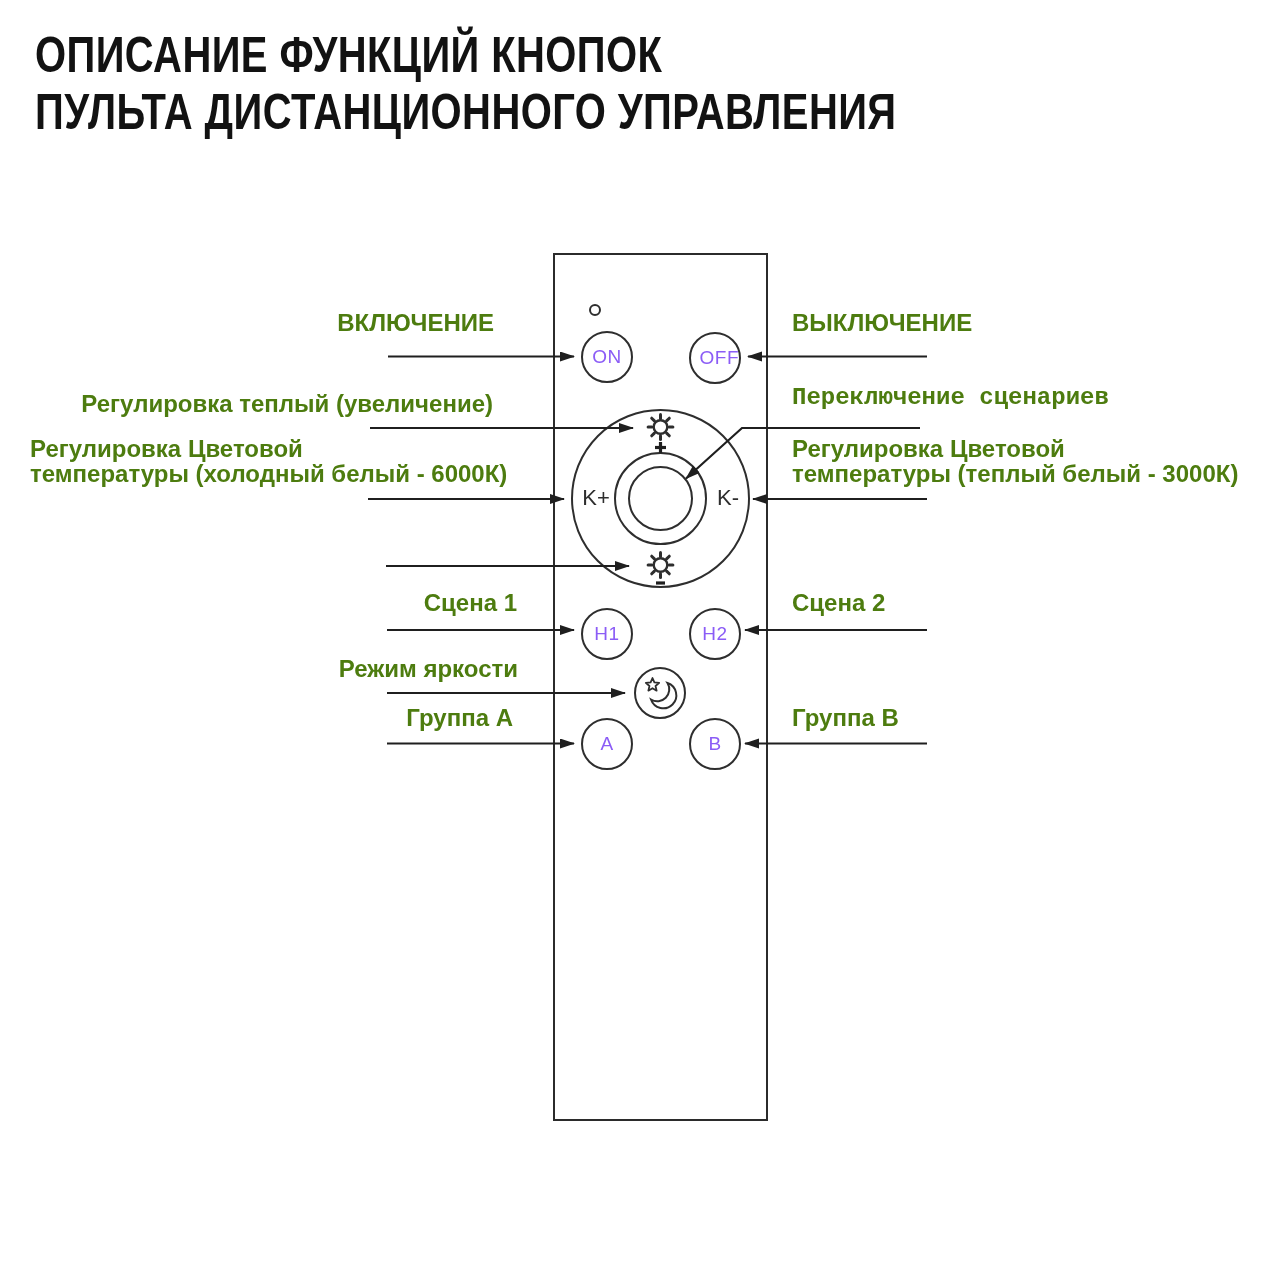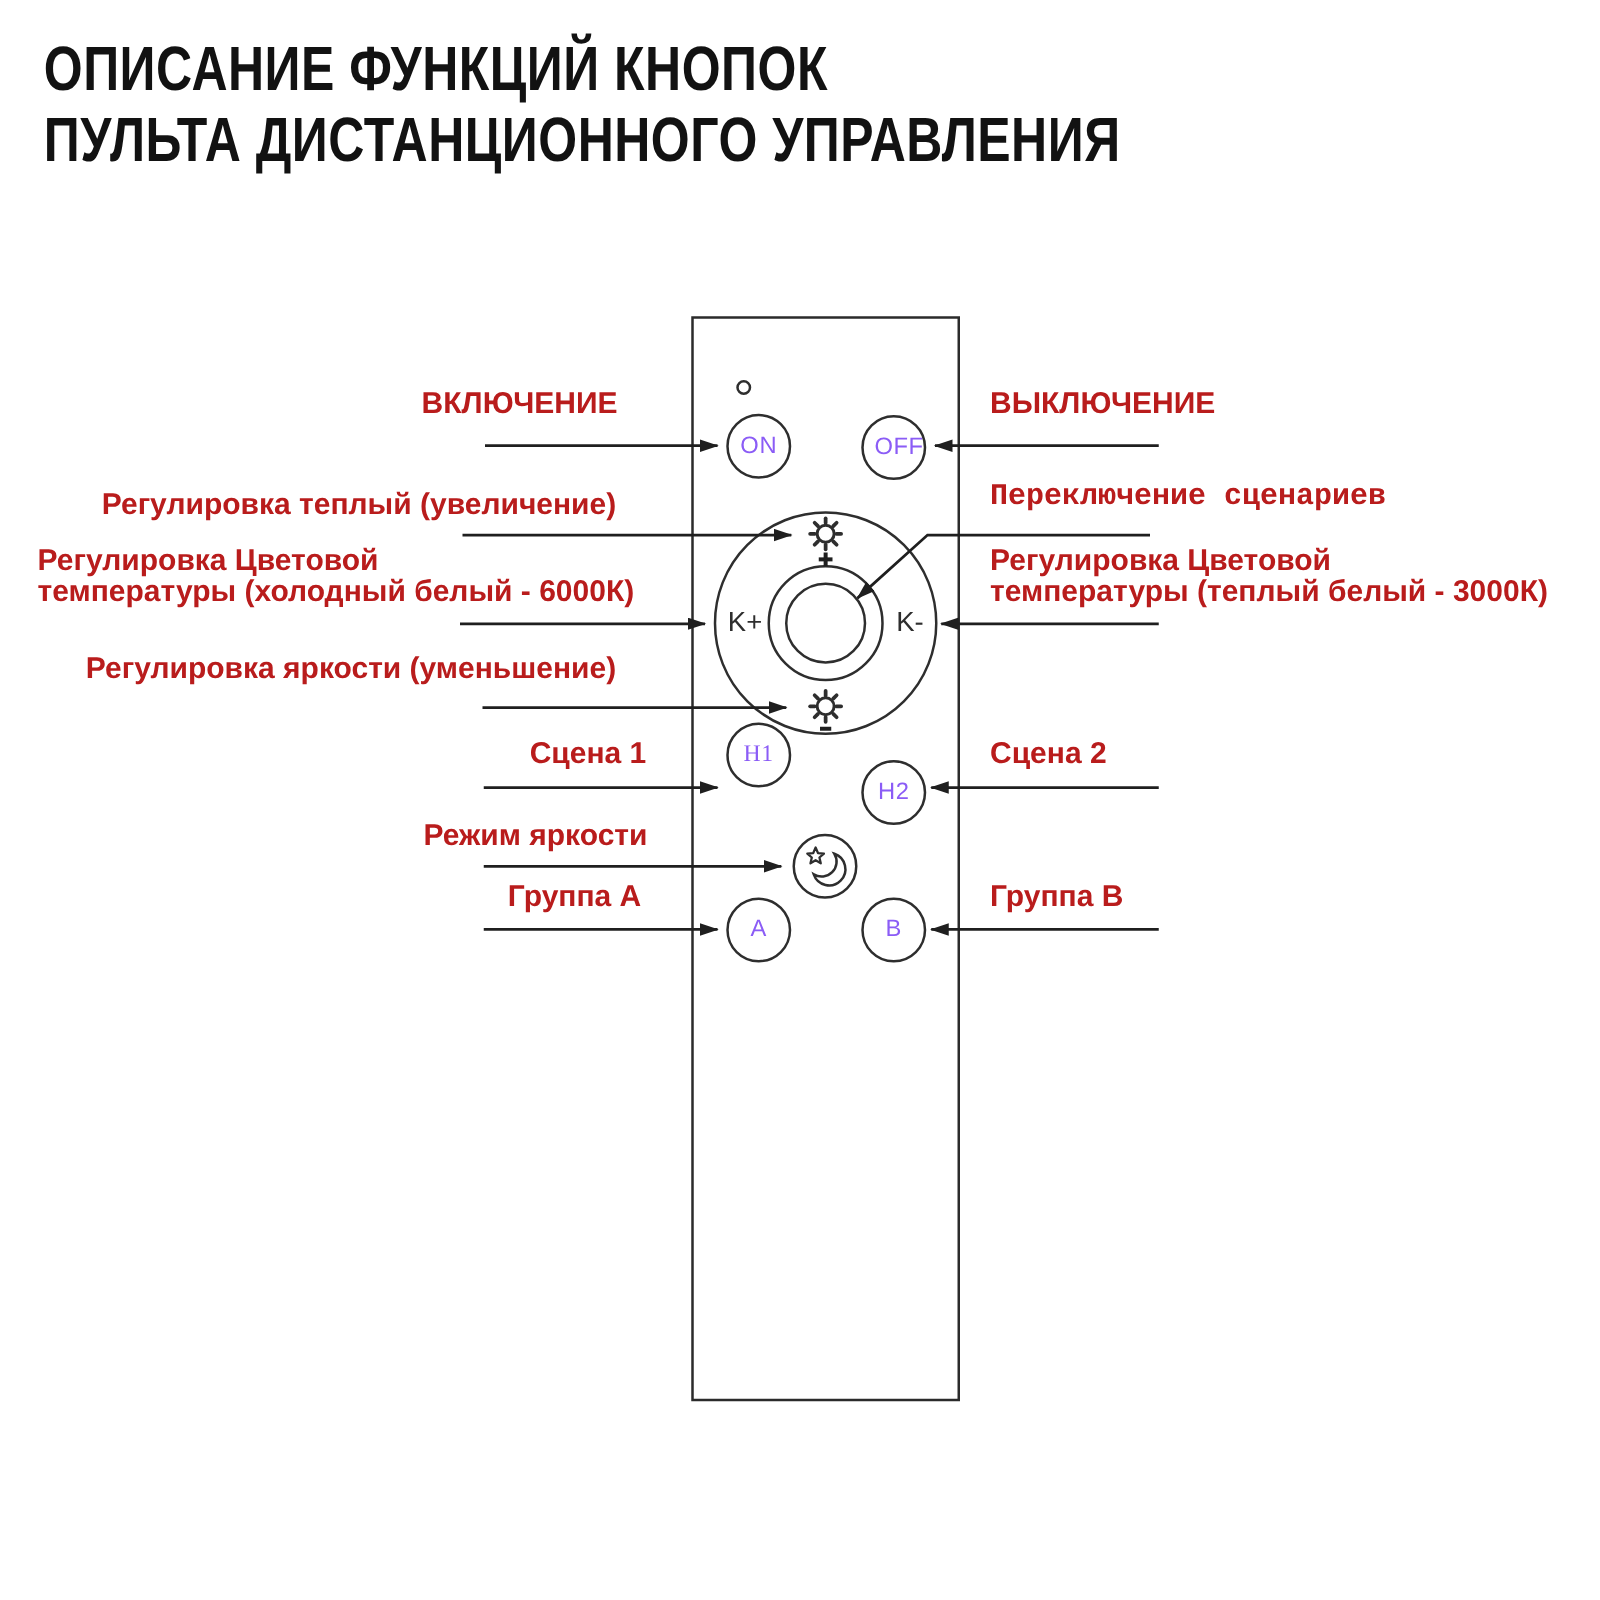--- a/index.html
+++ b/index.html
@@ -25,28 +25,28 @@
        font-size:19px;color:#8b5cf6;letter-spacing:0.5px;}
   .led{left:587px;top:302px;width:12px;height:12px;}
   .btn-on {left:581px;top:331px;width:52px;height:52px;}
   .btn-off{left:689px;top:332px;width:52px;height:52px;justify-content:flex-end;}
   .pad-outer {left:571px;top:409px;width:179px;height:179px;}
   .pad-middle{left:614px;top:452px;width:93px;height:93px;background:transparent;}
   .pad-inner {left:628px;top:466px;width:65px;height:65px;background:transparent;}
   .kzone{position:absolute;font-size:22px;color:#2e2e2e;width:46px;text-align:center;}
   .k-plus {left:573px;top:485px;}
   .k-minus{left:705px;top:485px;}
-  .btn-h1{left:581px;top:578px;width:52px;height:52px;font-family:Liberation Serif, serif;}
+  .btn-h1{left:581px;top:608px;width:52px;height:52px;}
   .btn-h2{left:689px;top:608px;width:52px;height:52px;}
   .btn-moon{left:634px;top:667px;width:52px;height:52px;}
   .btn-a{left:581px;top:718px;width:52px;height:52px;}
   .btn-b{left:689px;top:718px;width:52px;height:52px;}
   
   .lbl{
-    position:absolute;font-size:24px;font-weight:bold;color:#b91c1c;
+    position:absolute;font-size:24px;font-weight:bold;color:#4d7c0f;
     line-height:25px;white-space:nowrap;
   }
   .lbl.right-align{text-align:right;}
   .lbl-on        {top:310px;right:786px;}
   .lbl-bright-up {top:391px;right:787px;}
   .lbl-cct-cold  {top:436px;left:30px;}
   .lbl-bright-dn {top:522px;right:787px;}
   .lbl-scene1    {top:590px;right:763px;}
   .lbl-night     {top:656px;right:762px;}
   .lbl-group-a   {top:705px;right:767px;}
@@ -109,21 +109,20 @@
   <div class="circle btn btn-b">
       <span>B</span>
     </div>
 
   <div class="lbl right-align lbl-on">ВКЛЮЧЕНИЕ</div>
   <div class="lbl right-align lbl-bright-up">Регулировка теплый (увеличение)</div>
   <div class="lbl lbl-cct-cold">
     <span style="display:block">Регулировка Цветовой</span>
     <span style="display:block">температуры (холодный белый - 6000К)</span>
   </div>
-  <div class="lbl right-align lbl-bright-dn">Регулировка яркости (уменьшение)</div>
   <div class="lbl right-align lbl-scene1">Сцена 1</div>
   <div class="lbl right-align lbl-night">Режим яркости</div>
   <div class="lbl right-align lbl-group-a">Группа A</div>
 
   <div class="lbl lbl-off">ВЫКЛЮЧЕНИЕ</div>
   <div class="lbl lbl-scenario">Переключение сценариев</div>
   <div class="lbl lbl-cct-warm">
     <span style="display:block">Регулировка Цветовой</span>
     <span style="display:block">температуры (теплый белый - 3000К)</span>
   </div>

